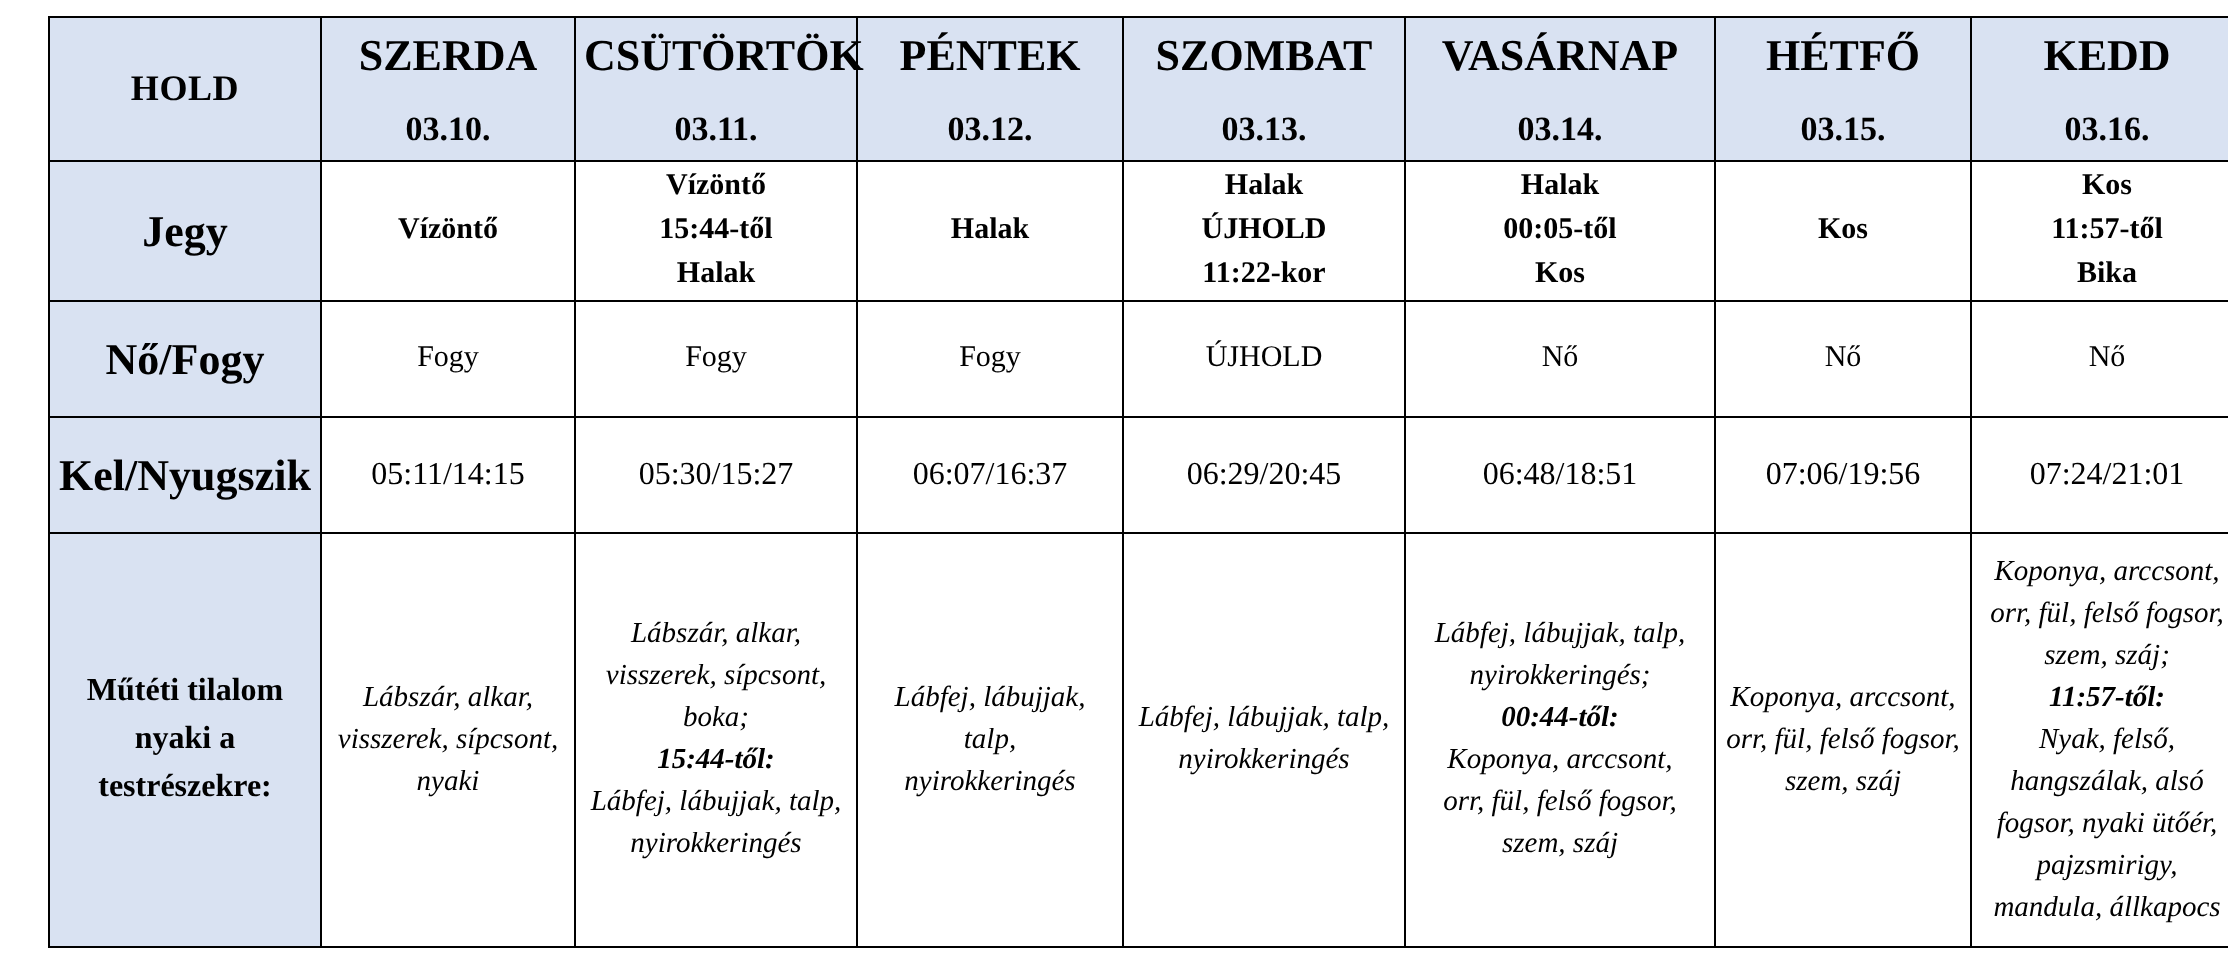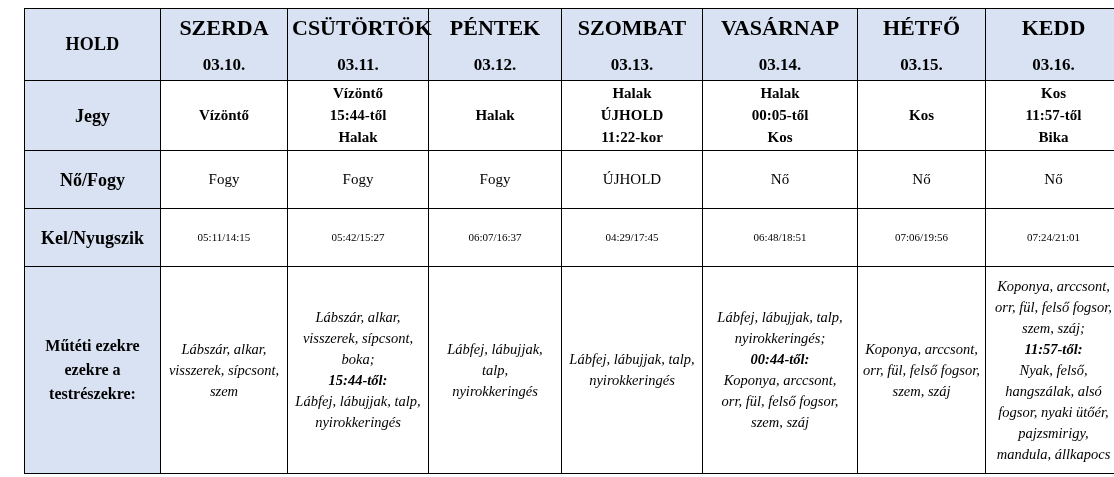--- a/index.html
+++ b/index.html
@@ -77,21 +77,21 @@
   .hdr-day-date {
     display: block;
     font-weight: bold;
     font-size: 17px;
     font-family: Liberation Serif, serif;
   }
 
   
   .row-label {
     font-weight: bold;
-    font-size: 18px;
+    font-size: 22px;
   }
   .row-label.small {
     font-size: 16px;
     line-height: 1.5;
   }
 
   
   tr.row-jegy     { height: 67px; }
   tr.row-nofogy   { height: 58px; }
   tr.row-kelnyug  { height: 58px; }
@@ -99,21 +99,21 @@
 
   .cell-jegy {
     font-weight: bold;
     font-size: 15px;
     line-height: 1.55;
   }
   .cell-nofogy {
     font-size: 15px;
   }
   .cell-kelnyug {
-    font-size: 11px;
+    font-size: 16px;
   }
   .cell-tilalom {
     font-size: 14.5px;
     line-height: 1.58;
     padding: 4px 8px;
     font-style: italic;
   }
   .cell-tilalom b {
     font-weight: bold;
   }
@@ -223,44 +223,44 @@
           <td class="cell-nofogy">
             <span class="line">Nő</span>
           </td>
         </tr>
         <tr class="row-kelnyug">
           <td class="row-label">Kel/Nyugszik</td>
           <td class="cell-kelnyug">
             <span class="line">05:11/14:15</span>
           </td>
           <td class="cell-kelnyug">
-            <span class="line">05:42/15:27</span>
+            <span class="line">05:30/15:27</span>
           </td>
           <td class="cell-kelnyug">
             <span class="line">06:07/16:37</span>
           </td>
           <td class="cell-kelnyug">
-            <span class="line">04:29/17:45</span>
+            <span class="line">06:29/20:45</span>
           </td>
           <td class="cell-kelnyug">
             <span class="line">06:48/18:51</span>
           </td>
           <td class="cell-kelnyug">
             <span class="line">07:06/19:56</span>
           </td>
           <td class="cell-kelnyug">
             <span class="line">07:24/21:01</span>
           </td>
         </tr>
         <tr class="row-tilalom">
-          <td class="row-label small">Műtéti ezekre ezekre a testrészekre:</td>
+          <td class="row-label small">Műtéti tilalom nyaki a testrészekre:</td>
           <td class="cell-tilalom">
             <span class="line">Lábszár, alkar,</span>
             <span class="line">visszerek, sípcsont,</span>
-            <span class="line">szem</span>
+            <span class="line">nyaki</span>
           </td>
           <td class="cell-tilalom">
             <span class="line">Lábszár, alkar,</span>
             <span class="line">visszerek, sípcsont,</span>
             <span class="line">boka;</span>
             <span class="line"><b>15:44-től:</b></span>
             <span class="line">Lábfej, lábujjak, talp,</span>
             <span class="line">nyirokkeringés</span>
           </td>
           <td class="cell-tilalom">

